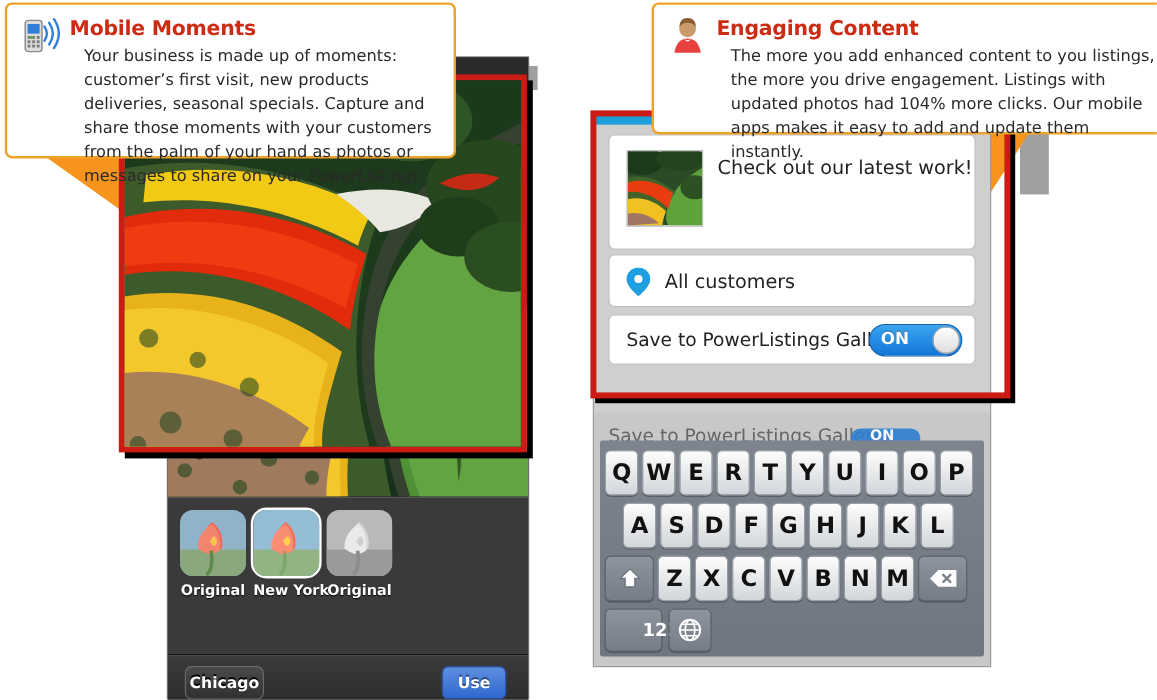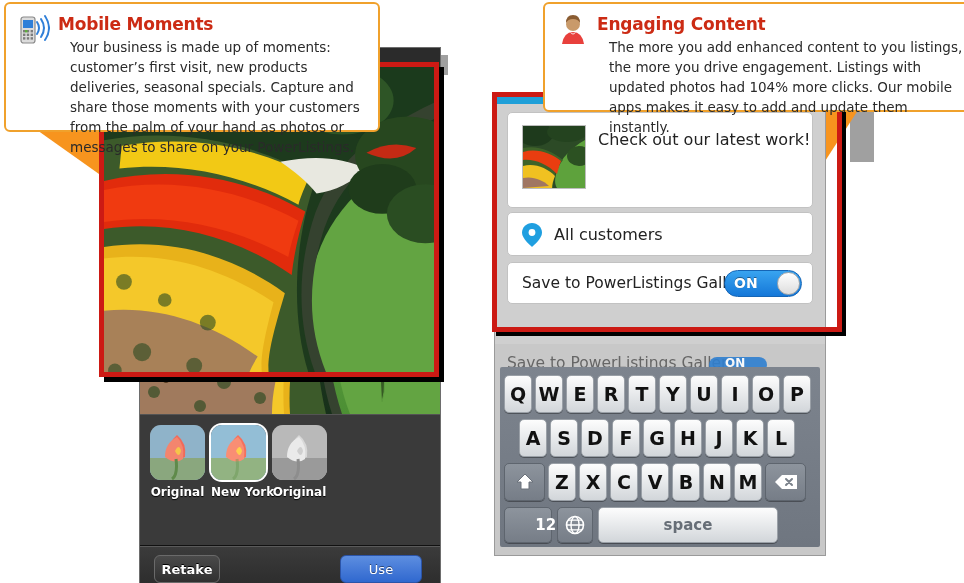--- a/index.html
+++ b/index.html
@@ -49,23 +49,23 @@
     border-top:1px solid #5a5a5a;box-sizing:border-box;
   }
   .btn-retake{
     position:absolute;left:14px;top:8px;width:66px;height:28px;
     border-radius:6px;background:linear-gradient(#4a4a4a,#303030);
     border:1px solid #6a6a6a;color:#fff;font-size:13px;font-weight:bold;
     display:flex;align-items:center;justify-content:center;
     text-shadow:0 -1px 0 #000;box-sizing:border-box;
   }
   .btn-use{
-    position:absolute;right:18px;top:8px;width:82px;height:28px;
+    position:absolute;right:18px;top:8px;width:54px;height:28px;
     border-radius:6px;background:linear-gradient(#5d8ee0,#3068cf);
-    border:1px solid #2b54a8;color:#fff;font-size:13px;font-weight:normal;
+    border:1px solid #2b54a8;color:#fff;font-size:13px;font-weight:bold;
     display:flex;align-items:center;justify-content:center;
     text-shadow:0 -1px 0 rgba(0,0,0,.45);box-sizing:border-box;
   }
 
   
   .phoneR{
     position:absolute;left:495px;top:95px;width:330px;height:460px;
     background:#c8c8c8;
     box-shadow:0 0 0 1px #9a9a9a;
   }
@@ -327,21 +327,21 @@
               <path d="M26,34 q2,16 -4,20" stroke="#8d8d8d" stroke-width="3" fill="none"></path>
             </svg>
           </div>
           <div class="flabel">Original</div>
         </div>
 
       </div>
     </div>
 
     <div class="actionbar">
-      <div class="btn-retake">Retake</div>
+      <div class="btn-retake">Chicago</div>
       <div class="btn-use">Use</div>
     </div>
 
   </div>
 
   <div class="phoneR">
     <div class="phoneR-status"></div>
 
     <div class="compose">
 
@@ -430,21 +430,20 @@
       </div>
       <div class="kbrow row4">
         <div class="key dark num">123</div>
         <div class="key dark globe">
           <svg width="20" height="20" viewBox="0 0 20 20">
               <circle cx="10" cy="10" r="8.5" fill="none" stroke="#ffffff" stroke-width="1.6"></circle>
               <ellipse cx="10" cy="10" rx="4" ry="8.5" fill="none" stroke="#ffffff" stroke-width="1.4"></ellipse>
               <path d="M1.6,10 H18.4 M3,5.2 H17 M3,14.8 H17" stroke="#ffffff" stroke-width="1.3"></path>
             </svg>
         </div>
-        <div class="key space">space</div>
       </div>
     </div>
   </div>
 
   <div class="redframeL">
     <div class="lphoto">
       <svg width="340" height="315" viewBox="0 0 300 278">
         <rect width="300" height="278" fill="#1d3a1d"></rect>
         <ellipse cx="40" cy="14" rx="70" ry="48" fill="#1e3c1d"></ellipse>
         <ellipse cx="150" cy="6" rx="80" ry="38" fill="#254620"></ellipse>

